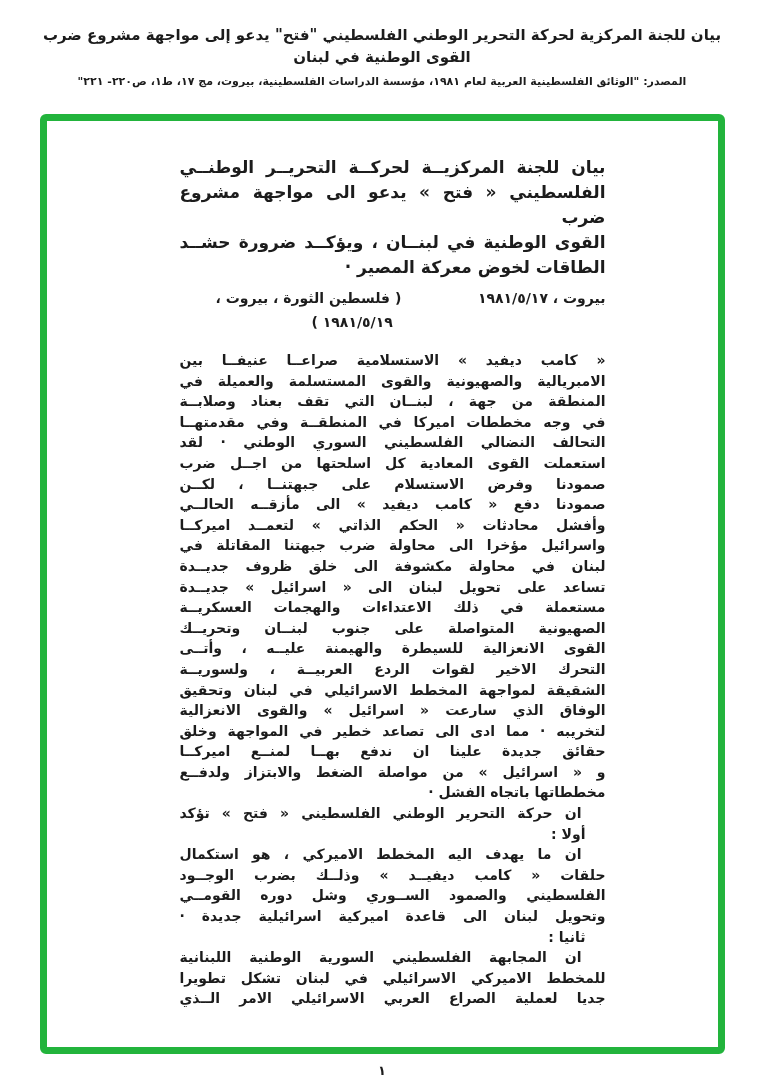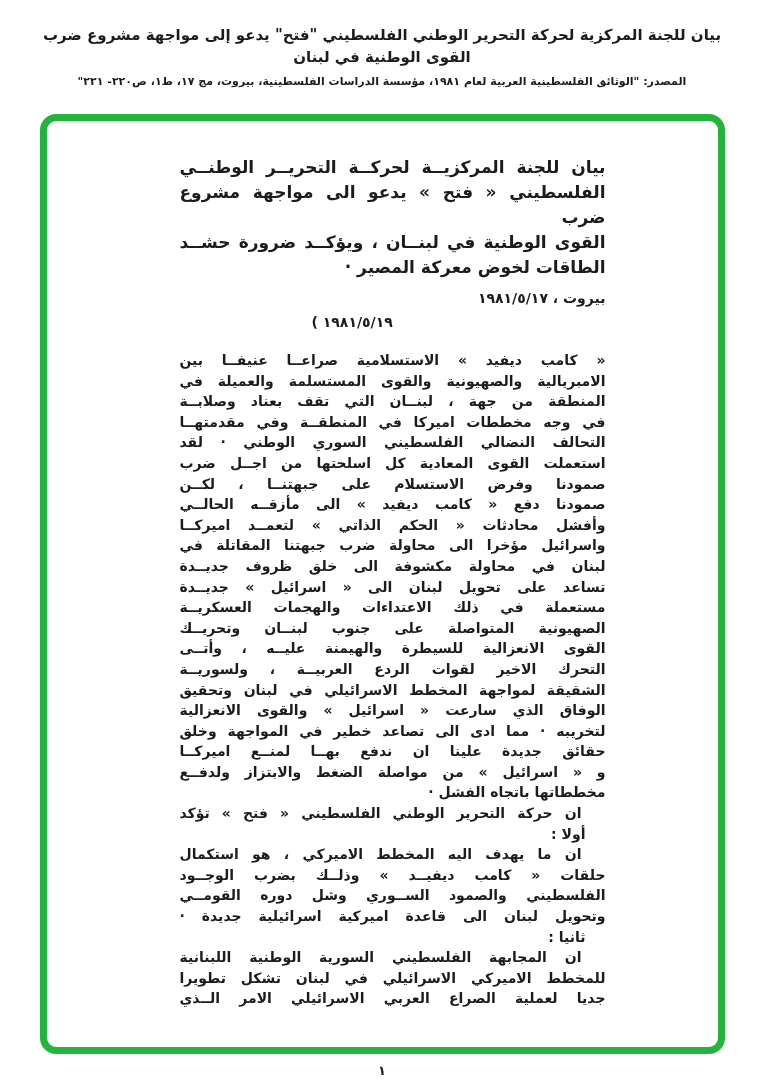--- a/index.html
+++ b/index.html
@@ -16,21 +16,21 @@
     margin:0 20px;
   }
   .hdr2{
     text-align:center;font-weight:bold;font-size:11px;line-height:15px;
     margin-top:6px;
   }
   .frame{
     width:685px;height:940px;
     margin:25px auto 0 auto;
     border:7px solid #22b43c;
-    border-radius:16px;
+    border-radius:6px;
     box-sizing:border-box;
   }
   .doc{
     width:426px;
     margin:34px 112px 0 auto;
     font-weight:bold;
     font-size:14px;
     line-height:20.6px;
   }
   .doc-title{
@@ -64,20 +64,21 @@
       <div class="doc-title block">
           <div class="tline">بيان للجنة المركزيــة لحركــة التحريــر الوطنــي</div>
           <div class="tline">الفلسطيني « فتح » يدعو الى مواجهة مشروع ضرب</div>
           <div class="tline">القوى الوطنية في لبنــان ، ويؤكــد ضرورة حشــد</div>
           <div class="tline last">الطاقات لخوض معركة المصير ·</div>
         </div>
 
       <div class="dateline">
         <div class="dl-row">
           <span>بيروت ، ١٩٨١/٥/١٧</span>
+          <span>( فلسطين الثورة ، بيروت ،</span>
         </div>
         <div class="dl-2">١٩٨١/٥/١٩ )</div>
       </div>
 
       <div>
           <div class="block para">
             <div class="tline">« كامب ديفيد » الاستسلامية صراعــا عنيفــا بين</div>
             <div class="tline">الامبريالية والصهيونية والقوى المستسلمة والعميلة في</div>
             <div class="tline">المنطقة من جهة ، لبنــان التي تقف بعناد وصلابــة</div>
             <div class="tline">في وجه مخططات اميركا في المنطقــة وفي مقدمتهــا</div>

